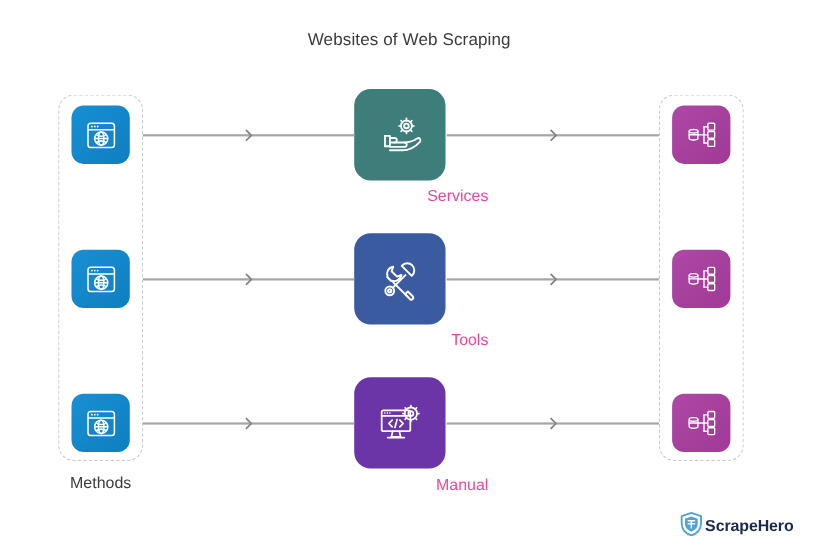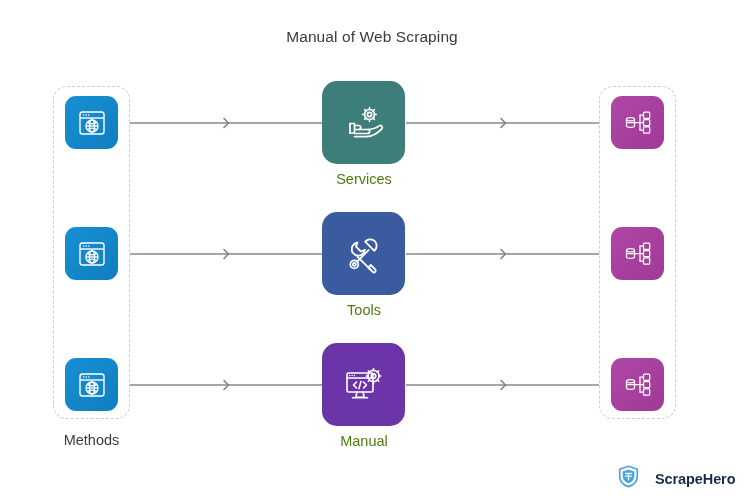--- a/index.html
+++ b/index.html
@@ -67,23 +67,23 @@
 
   
   #tile-services { left: 322px; top: 81px; }
   #tile-tools    { left: 322px; top: 212px; }
   #tile-manual   { left: 322px; top: 343px; }
 
   
   .method-label {
     position: absolute;
     width: 160px;
-    text-align: center;
+    text-align: right;
     font-size: 14.5px;
-    color: #4d7c0f;
+    color: #ec4899;
     left: 284px;
   }
   #label-services { top: 171px; }
   #label-tools    { top: 302px; }
   #label-manual   { top: 433px; }
 
   
   .column-label {
     position: absolute;
     text-align: center;
@@ -126,35 +126,35 @@
   #conn-r2 { left: 406px; top: 247px; width: 193px; }
   #conn-r3 { left: 406px; top: 378px; width: 193px; }
 
   
   #brand {
     position: absolute;
     left: 618px;
     top: 465px;
     display: flex;
     align-items: center;
-    gap: 16px;
+    gap: 2px;
   }
   #brand .brand-name {
     font-size: 14.5px;
     font-weight: bold;
     color: #1b2a4a;
     letter-spacing: -0.1px;
   }
 </style>
 </head>
 <body>
 
 <div id="canvas">
 
-  <div class="diagram-title">Manual of Web Scraping</div>
+  <div class="diagram-title">Websites of Web Scraping</div>
 
   <div class="group-box" id="group-websites"></div>
   <div class="group-box" id="group-structured"></div>
 
   <div class="tile tile-small" id="tile-website-1" style="background:linear-gradient(135deg,#1790d4 0%,#0f7ec0 100%);">
     <span>
       <svg width="34" height="34" viewBox="0 0 34 34" fill="none" stroke="#ffffff" stroke-width="1.4">
         <rect x="5" y="6" width="24" height="22" rx="2.5"></rect>
         <line x1="5" y1="12" x2="29" y2="12"></line>
         <circle cx="8.6" cy="9" r="0.8" fill="#ffffff" stroke="none"></circle>

